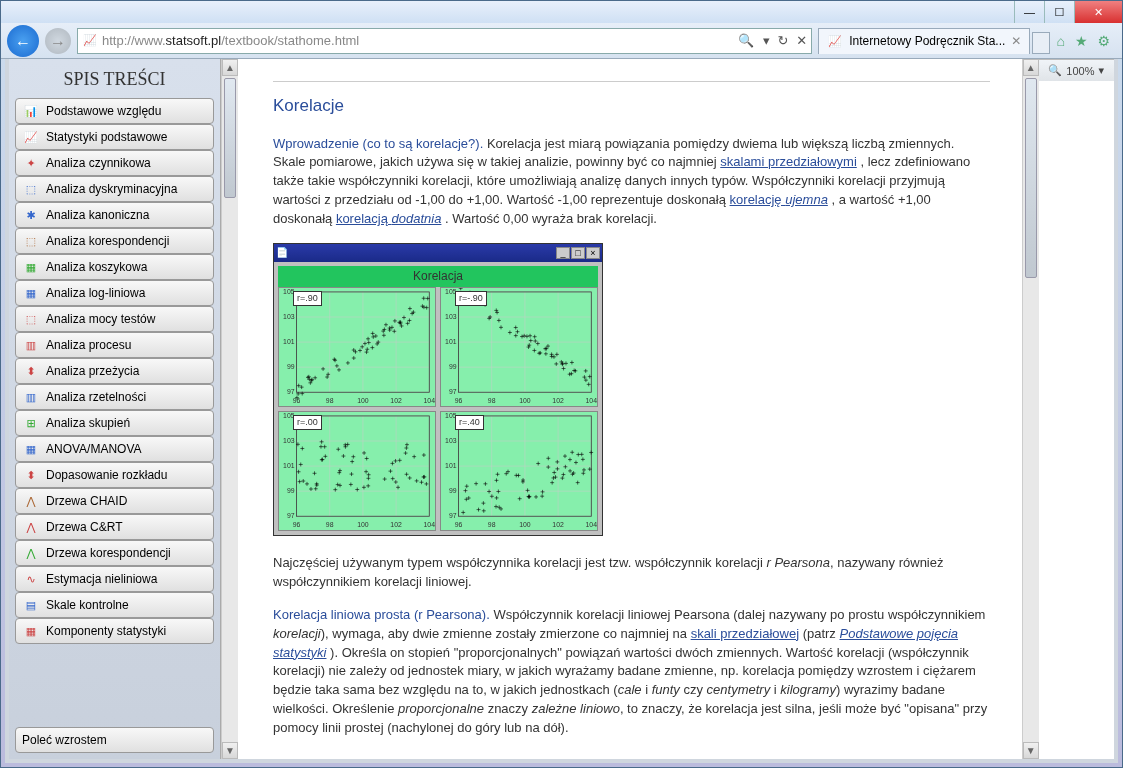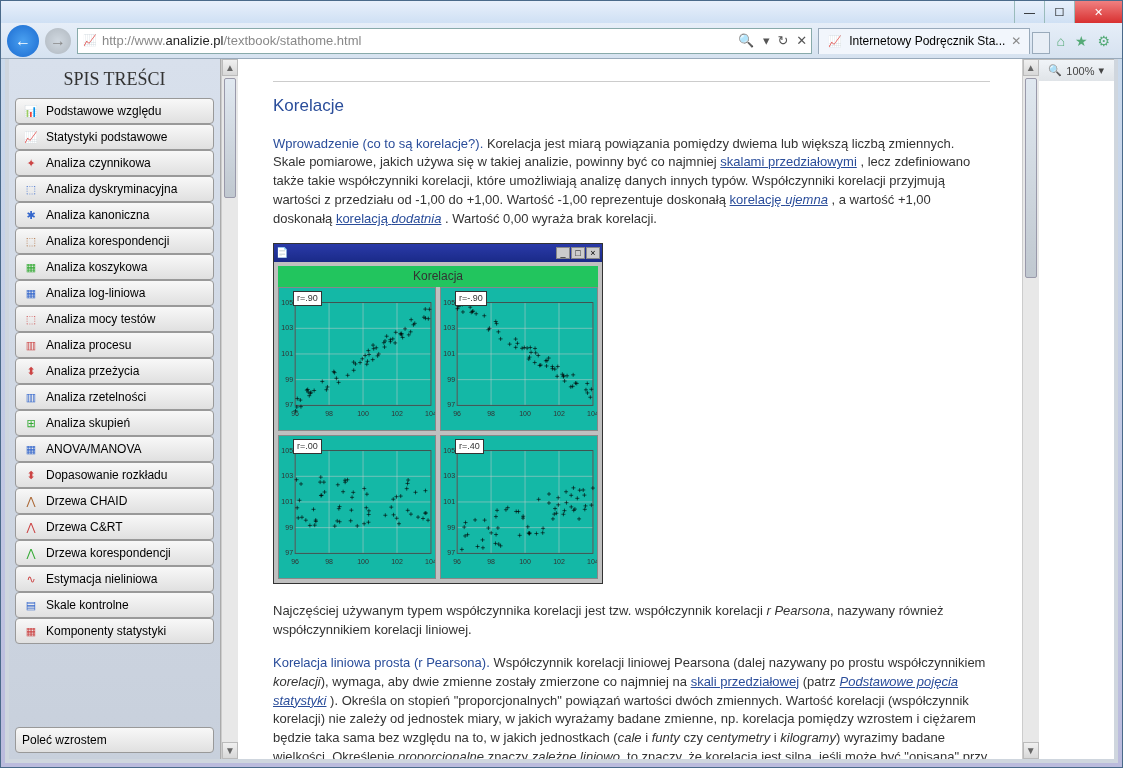--- a/index.html
+++ b/index.html
@@ -50,21 +50,21 @@
 a.lk { color:#2a4d9a; text-decoration:underline; }
 em { font-style:italic; }
 
 .chartwin { width:330px; border:1px solid #333; margin:6px 0 18px; }
 .chartbar { height:18px; background:linear-gradient(#2a3aa8,#1a2a88); display:flex; justify-content:space-between; align-items:center; padding:0 2px; color:#fff; font-size:10px; }
 .chartbar .wbtns { display:flex; gap:1px; }
 .chartbar .wb { width:14px; height:12px; background:#ccc; border:1px solid #888; color:#000; text-align:center; line-height:10px; font-size:9px; }
 .chartbody { background:#c0c0c0; padding:4px; }
 .charttitle { text-align:center; font-size:12px; background:#22c55e; padding:2px; }
 .chartgrid { display:grid; grid-template-columns:1fr 1fr; gap:4px; }
-.plot { background:#14b8a6; border:1px solid #888; position:relative; height:144px; }
+.plot { background:#86efac; border:1px solid #888; position:relative; height:120px; }
 .plot .rlabel { position:absolute; top:3px; left:14px; background:#fff; border:1px solid #333; font-size:9px; padding:0 3px; }
 .plot svg { width:100%; height:100%; }
 
 .statusbar { height:22px; border-top:1px solid #bbb; background:linear-gradient(#f0f4f8,#e0e4e8); display:flex; align-items:center; justify-content:flex-end; padding:0 10px; font-size:11px; color:#444; gap:4px; }
 </style>
 </head>
 <body>
 
 <div class="window">
 
@@ -73,21 +73,21 @@
     <div class="winbtn max">☐</div>
     <div class="winbtn close">✕</div>
   </div>
 
   <div class="navbar">
     <div class="navbtn">←</div>
     <div class="navbtn fwd">→</div>
     <div class="addrwrap">
       <span class="favicon">📈</span>
       <span class="addr">
-        <span class="gray">http://</span><span class="gray">www.</span><span>analizie.pl</span><span class="gray">/textbook/stathome.html</span>
+        <span class="gray">http://</span><span class="gray">www.</span><span>statsoft.pl</span><span class="gray">/textbook/stathome.html</span>
       </span>
       <span class="addricons">
         <span>🔍</span>
         <span>▾</span>
         <span>↻</span>
         <span>✕</span>
       </span>
     </div>
     <div class="tabbar">
       <div class="tab">

